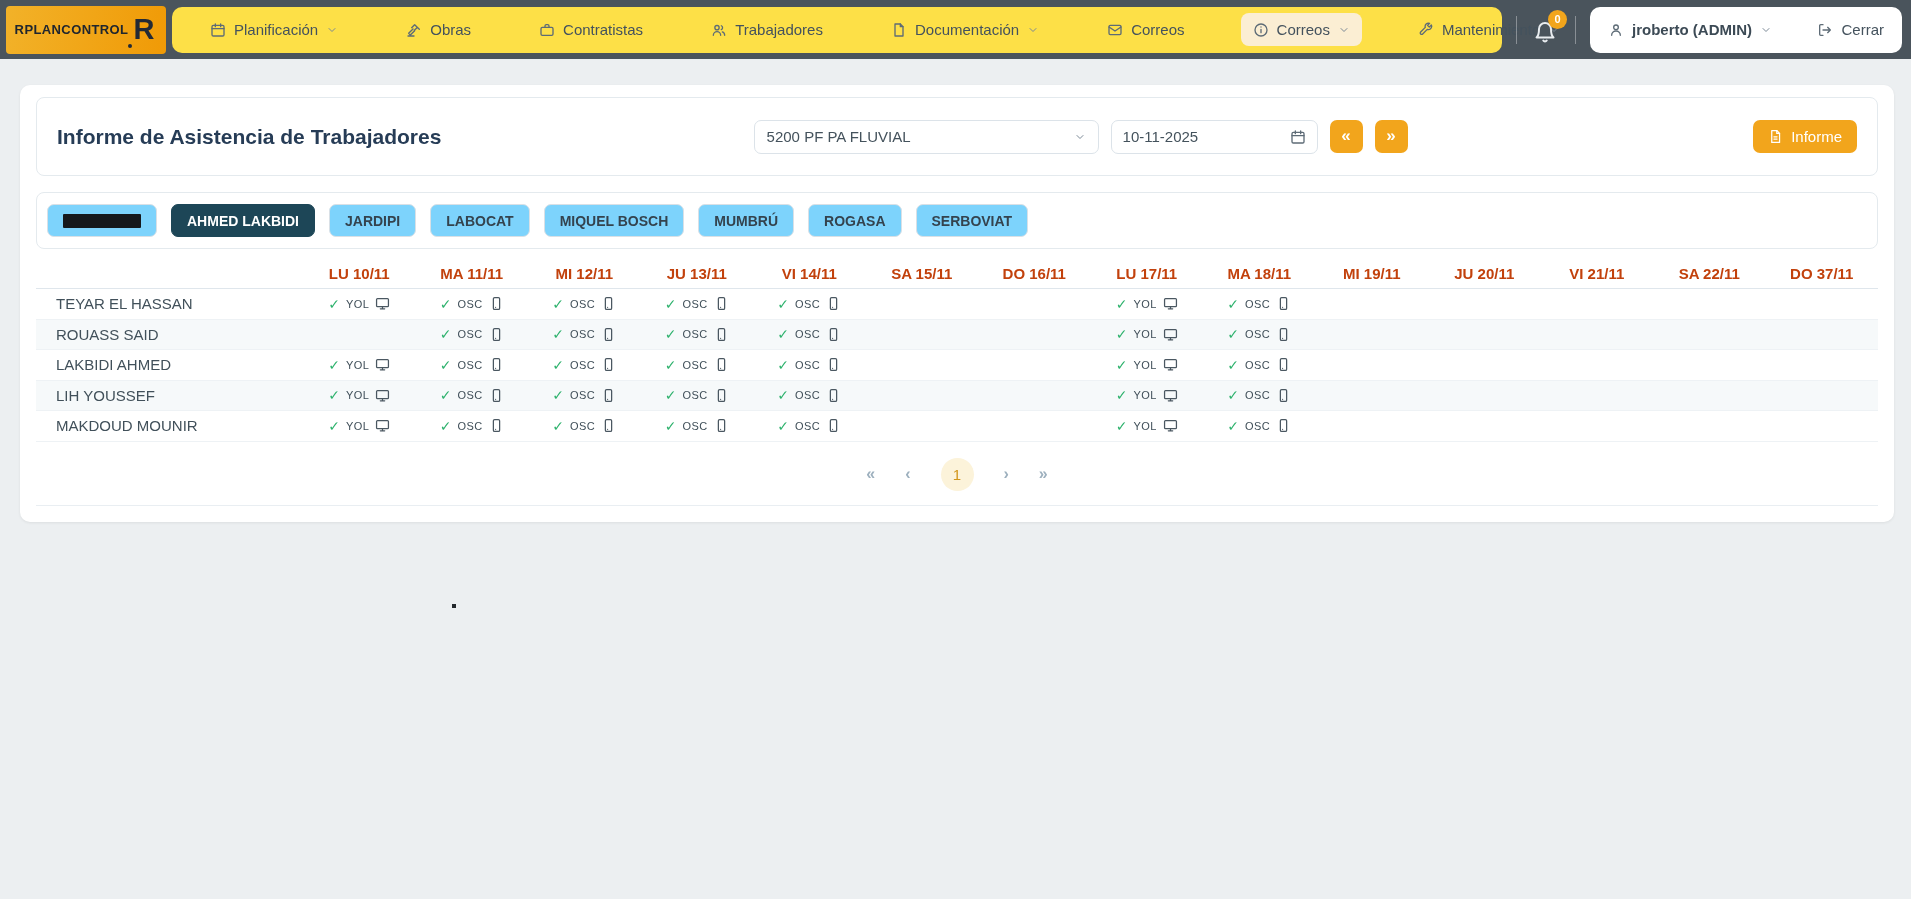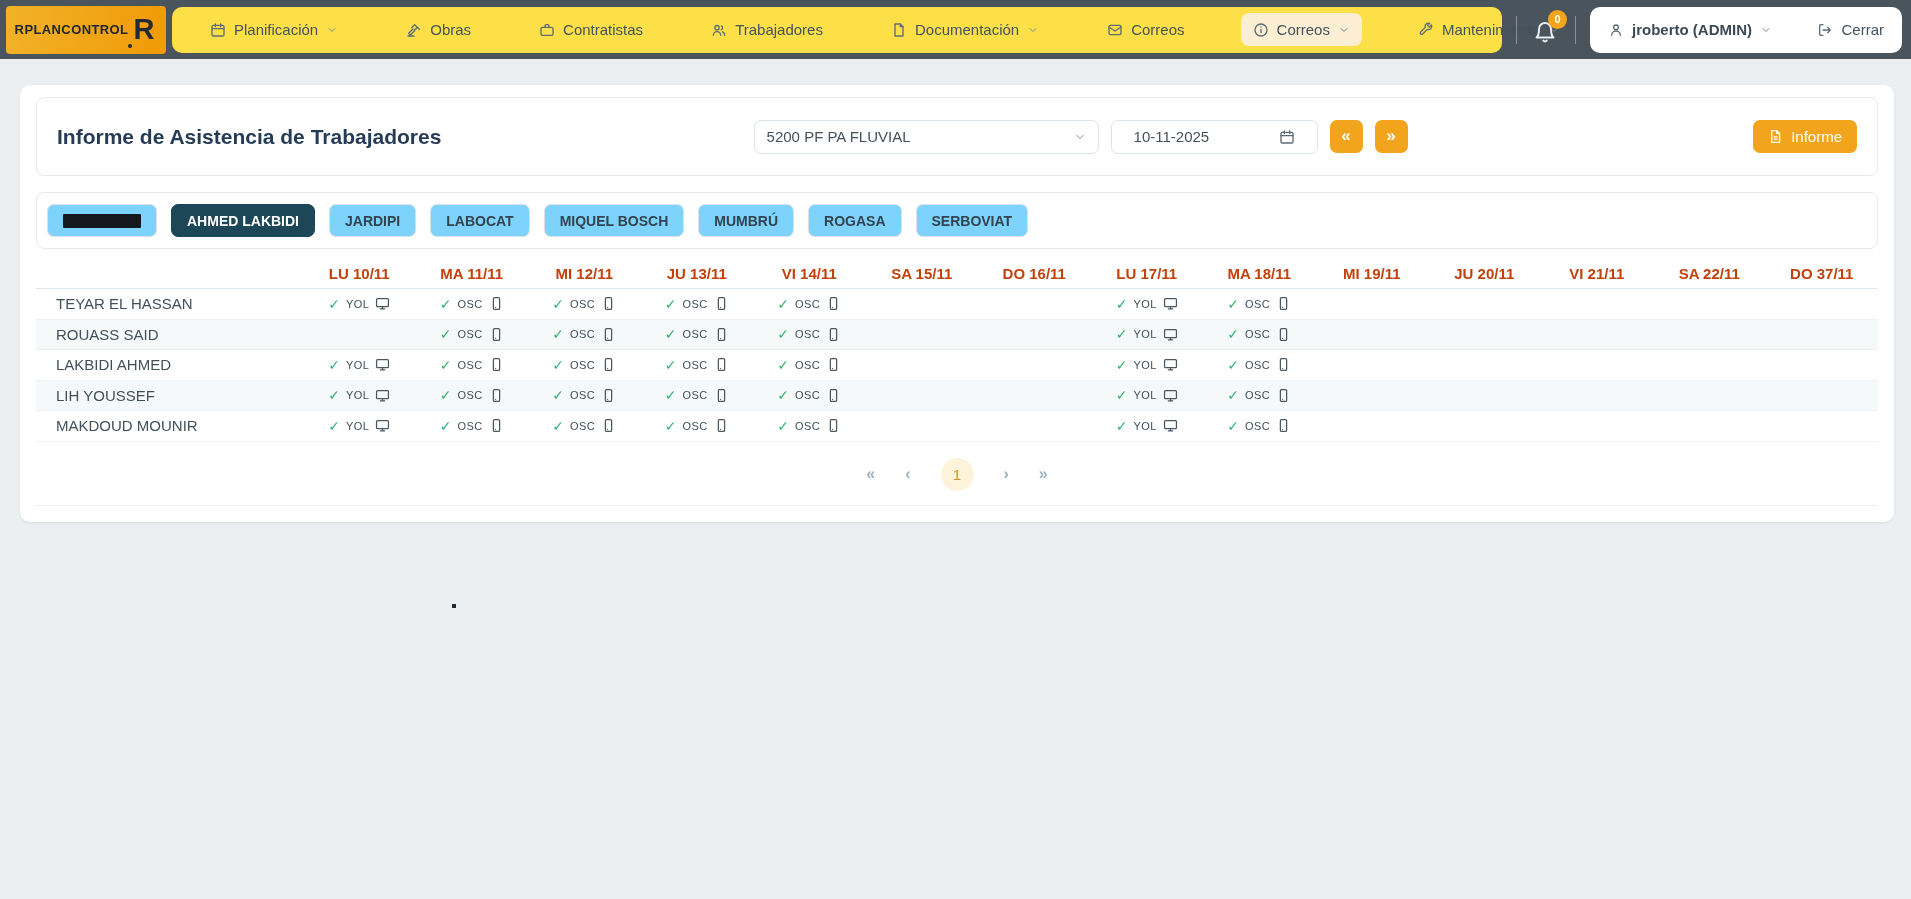--- a/index.html
+++ b/index.html
@@ -38,21 +38,21 @@
   .card { width:1874px; margin:26px auto 0 20px; background:#fff; border-radius:10px;
     box-shadow:0 1px 3px rgba(0,0,0,.07); padding:12px 16px 16px; }
   .subcard { border:1px solid #e4eaee; border-radius:8px; }
   .head-row { height:79px; display:flex; align-items:center; padding:0 20px; }
   .head-left { flex:1.55; }
   .page-title { font-size:21px; font-weight:bold; color:#263c56; }
   .controls { display:flex; align-items:center; gap:12px; flex:none; }
   .select-box { width:345px; height:34px; border:1px solid #dce3e9; border-radius:7px; background:#fff;
     display:flex; align-items:center; justify-content:space-between; padding:0 12px; font-size:15px; color:#44525c; cursor:pointer; }
   .date-box { width:207px; height:34px; border:1px solid #dce3e9; border-radius:7px; background:#fff;
-    display:flex; align-items:center; justify-content:space-between; padding:0 22px; font-size:15px; color:#44525c; cursor:pointer; }
+    display:flex; align-items:center; justify-content:space-between; padding:0 11px; font-size:15px; color:#44525c; cursor:pointer; }
   .sq-btn { width:33px; height:33px; border:none; border-radius:7px; background:#f2a51c; color:#fff;
     font-size:17px; font-weight:bold; cursor:pointer; display:flex; align-items:center; justify-content:center; padding-bottom:2px; }
   .head-right { flex:1; display:flex; justify-content:flex-end; }
   .report-btn { height:33px; border:none; border-radius:7px; background:#f2a51c; color:#fff; font-size:15px;
     padding:0 15px; display:flex; align-items:center; gap:8px; cursor:pointer; }
   .report-btn .ic { width:15px; height:15px; color:#fff; }
 
   
   .tabs-card { margin-top:16px; padding:11px 10px; display:flex; align-items:center; gap:14px; }
   .tab { height:33px; border:1px solid #d9e0e6; border-radius:7px; background:#7dd3fc; color:#34434e;

